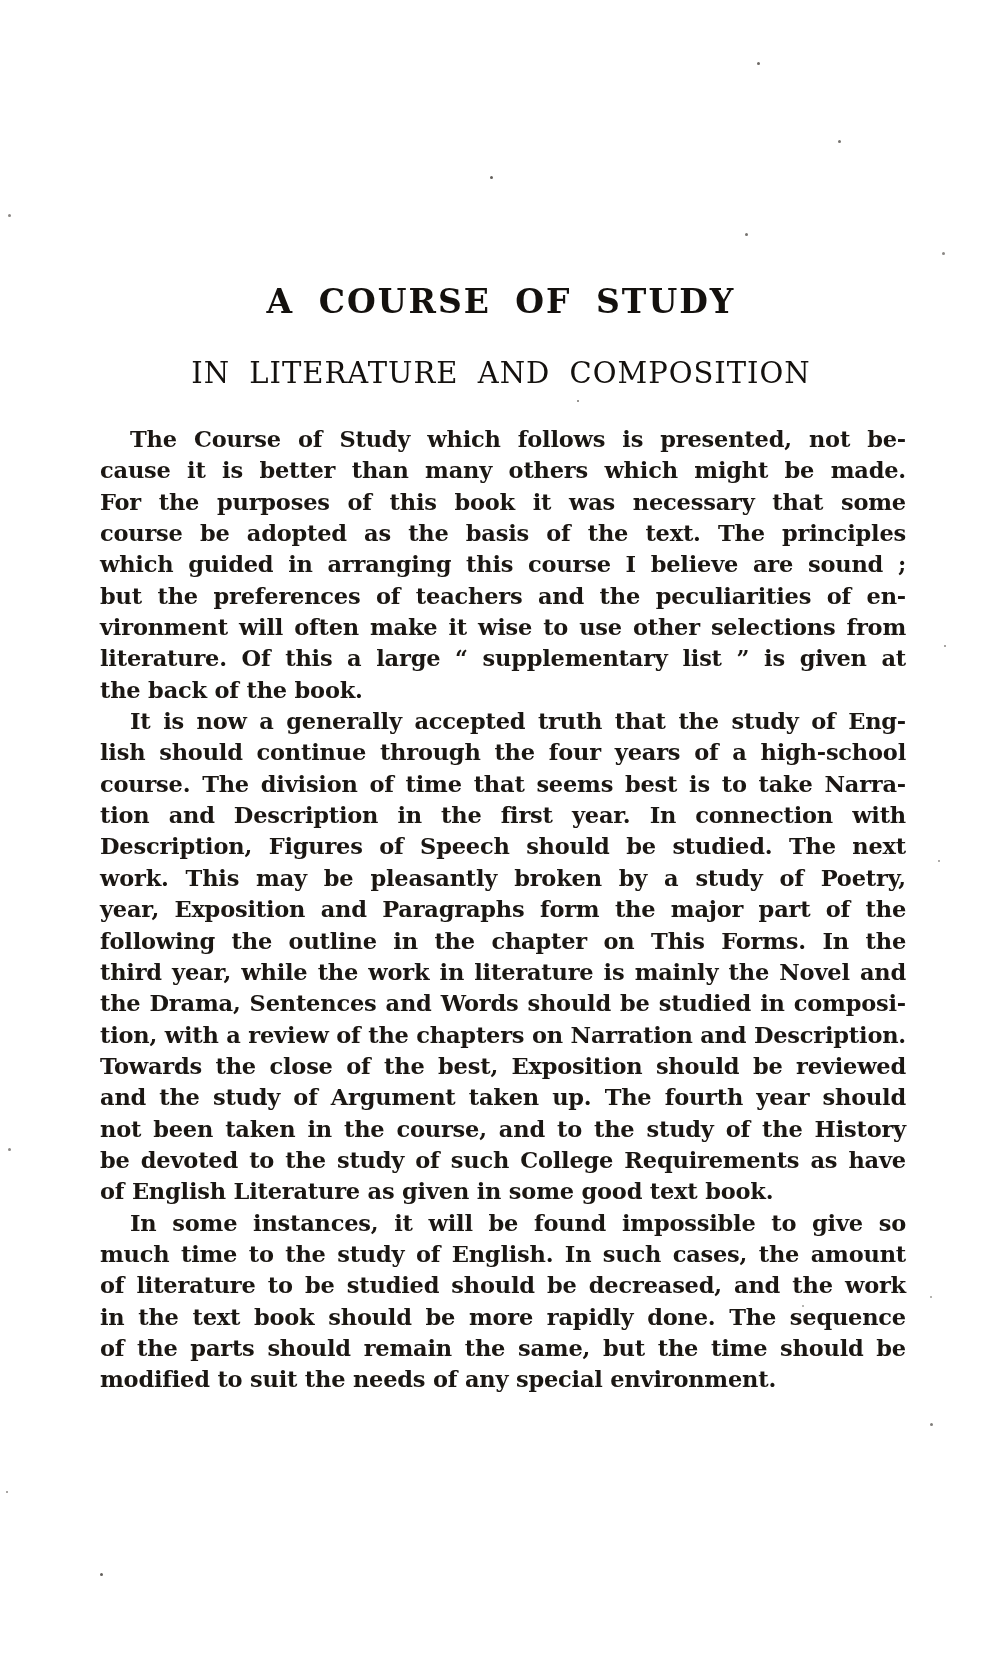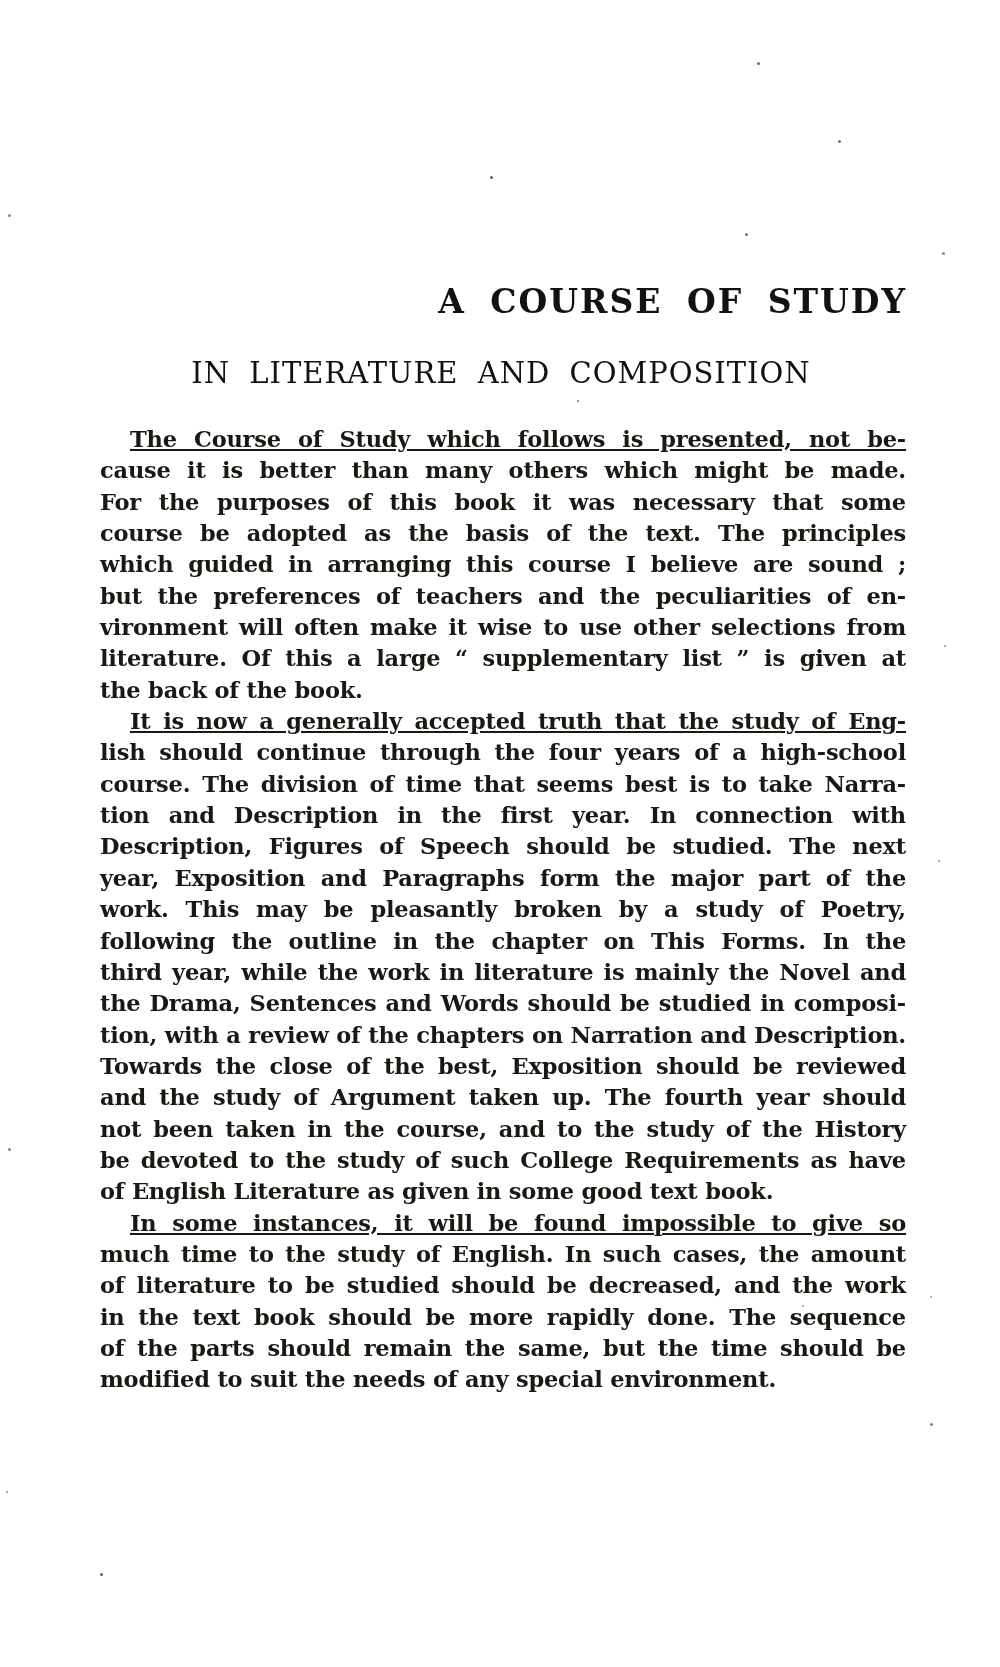--- a/index.html
+++ b/index.html
@@ -12,21 +12,21 @@
     position: relative;
     width: 1000px; height: 1667px;
     background: #ffffff;
     overflow: hidden;
     color: #1b1713;
   }
   .title {
     position: absolute;
     top: 284px; left: 95px; width: 812px;
     margin: 0;
-    text-align: right;
+    text-align: center;
     font-size: 33px;
     font-weight: 700;
     letter-spacing: 2px;
     word-spacing: 11px;
     color: #14110e;
     line-height: 36px;
     white-space: nowrap;
   }
   .subtitle {
     position: absolute;
@@ -52,21 +52,21 @@
   .para { margin: 0; }
   .line {
     height: 31.35px;
     line-height: 31.35px;
     text-align: justify;
     text-align-last: justify;
     text-justify: inter-word;
     white-space: nowrap;
     overflow: visible;
   }
-  .line.first { text-indent: 30px; text-decoration: underline; }
+  .line.first { text-indent: 30px; }
   .line.last { text-align-last: left; }
   .speck {
     position: absolute;
     background: #3c3732;
     border-radius: 50%;
   }
 </style>
 </head>
 <body>
 
@@ -84,22 +84,22 @@
         <div class="line">vironment will often make it wise to use other selections from</div>
         <div class="line">literature.  Of this a large “ supplementary list ” is given at</div>
         <div class="line last">the back of the book.</div>
       </div>
       <div class="para">
         <div class="line first">It is now a generally accepted truth that the study of Eng-</div>
         <div class="line">lish should continue through the four years of a high-school</div>
         <div class="line">course.  The division of time that seems best is to take Narra-</div>
         <div class="line">tion and Description in the first year.  In connection with</div>
         <div class="line">Description, Figures of Speech should be studied.  The next</div>
+        <div class="line">work.  This may be pleasantly broken by a study of Poetry,</div>
         <div class="line">year, Exposition and Paragraphs form the major part of the</div>
-        <div class="line">work.  This may be pleasantly broken by a study of Poetry,</div>
         <div class="line">following the outline in the chapter on This Forms.  In the</div>
         <div class="line">third year, while the work in literature is mainly the Novel and</div>
         <div class="line">the Drama, Sentences and Words should be studied in composi-</div>
         <div class="line">tion, with a review of the chapters on Narration and Description.</div>
         <div class="line">Towards the close of the best, Exposition should be reviewed</div>
         <div class="line">and the study of Argument taken up.  The fourth year should</div>
         <div class="line">not been taken in the course, and to the study of the History</div>
         <div class="line">be devoted to the study of such College Requirements as have</div>
         <div class="line last">of English Literature as given in some good text book.</div>
       </div>

